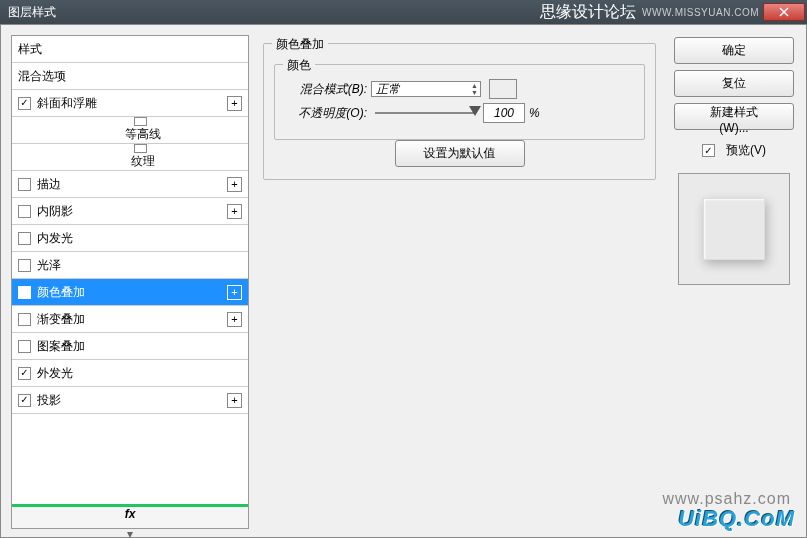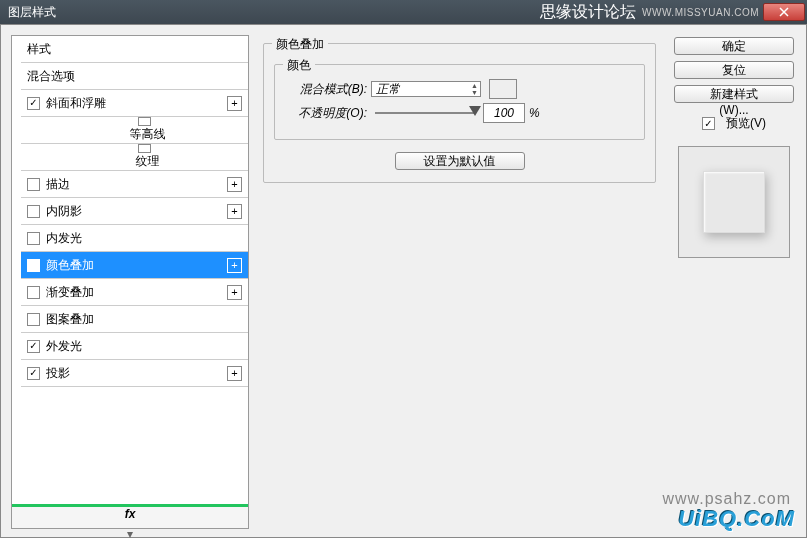--- a/index.html
+++ b/index.html
@@ -9,21 +9,21 @@
 .titlebar .title { flex: 1; }
 .titlebar .forum { font-size: 16px; margin-right: 6px; }
 .titlebar .url { font-size: 10px; color: #ccc; margin-right: 4px; letter-spacing: 0.5px; }
 .close-btn { width: 42px; height: 18px; background: linear-gradient(#e8857e, #c8403a); border: 1px solid #8a2a24; border-radius: 2px; color: #fff; display: flex; align-items: center; justify-content: center; margin-right: 2px; cursor: pointer; }
 .close-btn svg { width: 10px; height: 10px; }
 
 .dialog-body { height: 514px; background: #f0f0f0; border: 1px solid #888; display: flex; padding: 10px 8px 8px 10px; gap: 8px; }
 
 .left-panel { width: 238px; background: #fff; border: 1px solid #999; display: flex; flex-direction: column; }
 .style-list { flex: 1; overflow-y: auto; }
-.style-item { height: 27px; border-bottom: 1px solid #ccc; display: flex; align-items: center; padding: 0 6px; cursor: pointer; position: relative; margin-left: 9px; }
+.style-item { height: 27px; border-bottom: 1px solid #ccc; display: flex; align-items: center; padding: 0 6px; cursor: pointer; position: relative; }
 .style-item.header { font-weight: normal; }
 .style-item.indent { padding-left: 32px; flex-direction: column; }
 .style-item .cb { width: 13px; height: 13px; border: 1px solid #888; background: #fff; margin-right: 6px; display: inline-flex; align-items: center; justify-content: center; font-size: 10px; line-height: 1; }
 .style-item .cb.checked::after { content: "✓"; font-size: 10px; }
 .style-item .label { flex: 1; }
 .style-item .plus { width: 15px; height: 15px; border: 1px solid #888; display: flex; align-items: center; justify-content: center; font-size: 11px; background: #fff; }
 .style-item.selected { background: #1e90ff; color: #fff; }
 .style-item.selected .cb { border-color: #fff; }
 .style-item.selected .plus { border-color: #fff; background: transparent; }
 
@@ -36,22 +36,22 @@
 .fieldset .legend { position: absolute; top: -8px; left: 8px; background: #f0f0f0; padding: 0 4px; }
 .fieldset.inner { margin-top: 10px; }
 .row { display: flex; align-items: center; margin: 4px 0; gap: 4px; font-style: italic; }
 .row .lbl { text-align: right; width: 82px; }
 .select { width: 110px; height: 16px; border: 1px solid #888; background: #fff; display: flex; align-items: center; padding: 0 4px; position: relative; }
 .select .arrows { position: absolute; right: 2px; display: flex; flex-direction: column; font-size: 7px; line-height: 7px; color: #555; }
 .swatch { width: 28px; height: 20px; border: 1px solid #888; background: #eee; margin-left: 4px; }
 .slider-track { width: 100px; height: 2px; background: #888; position: relative; margin: 0 4px; }
 .slider-thumb { position: absolute; right: -6px; top: -6px; width: 0; height: 0; border-left: 6px solid transparent; border-right: 6px solid transparent; border-top: 10px solid #555; }
 .numbox { width: 42px; height: 20px; border: 1px solid #888; background: #fff; text-align: center; display: flex; align-items: center; justify-content: center; }
-.btn-row { display: flex; gap: 10px; justify-content: center; margin-top: 12px; }
-.ps-btn { min-width: 90px; height: 18px; border: 1px solid #888; background: linear-gradient(#fefefe, #e6e6e6); border-radius: 3px; cursor: pointer; padding: 0 28px; }
+.btn-row { display: flex; gap: 10px; justify-content: center; }
+.ps-btn { min-width: 90px; height: 27px; border: 1px solid #888; background: linear-gradient(#fefefe, #e6e6e6); border-radius: 3px; cursor: pointer; padding: 0 28px; }
 
 .right-panel { width: 128px; display: flex; flex-direction: column; gap: 6px; align-items: center; padding-top: 2px; }
 .right-panel .ps-btn { width: 120px; }
 .preview-cb { display: flex; align-items: center; gap: 11px; margin-top: 6px; }
 .preview-cb .cb { width: 13px; height: 13px; border: 1px solid #888; background: #fff; display: inline-flex; align-items: center; justify-content: center; }
 .preview-cb .cb::after { content: "✓"; font-size: 10px; }
 .preview-box { width: 112px; height: 112px; border: 1px solid #999; background: #eaeaea; margin-top: 8px; display: flex; align-items: center; justify-content: center; }
 .preview-inner { width: 62px; height: 62px; background: #e8e8e8; box-shadow: 2px 4px 10px rgba(0,0,0,0.25), inset 1px 1px 2px #fff; border: 1px solid #ddd; }
 
 .watermark { position: absolute; right: 12px; bottom: 6px; font-size: 22px; font-weight: bold; font-style: italic; color: #2aa0d8; text-shadow: 1px 1px 0 #fff, -1px -1px 0 #0a5070; letter-spacing: 1px; }
@@ -100,20 +100,24 @@
           <span class="plus">+</span>
         </div>
         <div class="style-item">
           <span class="cb"></span>
           <span class="label">内阴影</span>
           <span class="plus">+</span>
         </div>
         <div class="style-item">
           <span class="cb"></span>
           <span class="label">内发光</span>
+        </div>
+        <div class="style-item">
+          <span class="cb"></span>
+          <span class="label">光泽</span>
         </div>
         <div class="style-item selected">
           <span class="cb checked"></span>
           <span class="label">颜色叠加</span>
           <span class="plus">+</span>
         </div>
         <div class="style-item">
           <span class="cb"></span>
           <span class="label">渐变叠加</span>
           <span class="plus">+</span>

